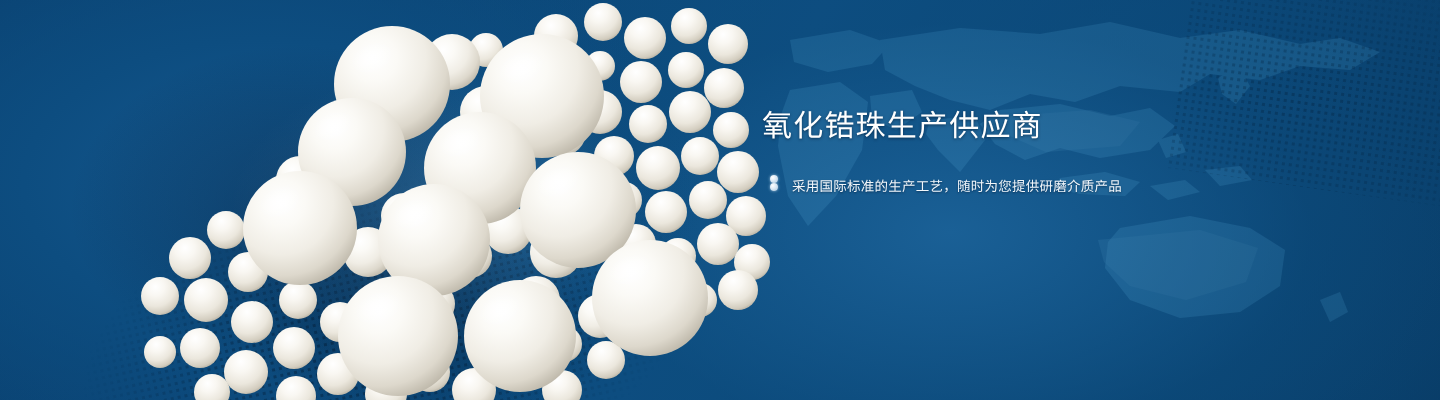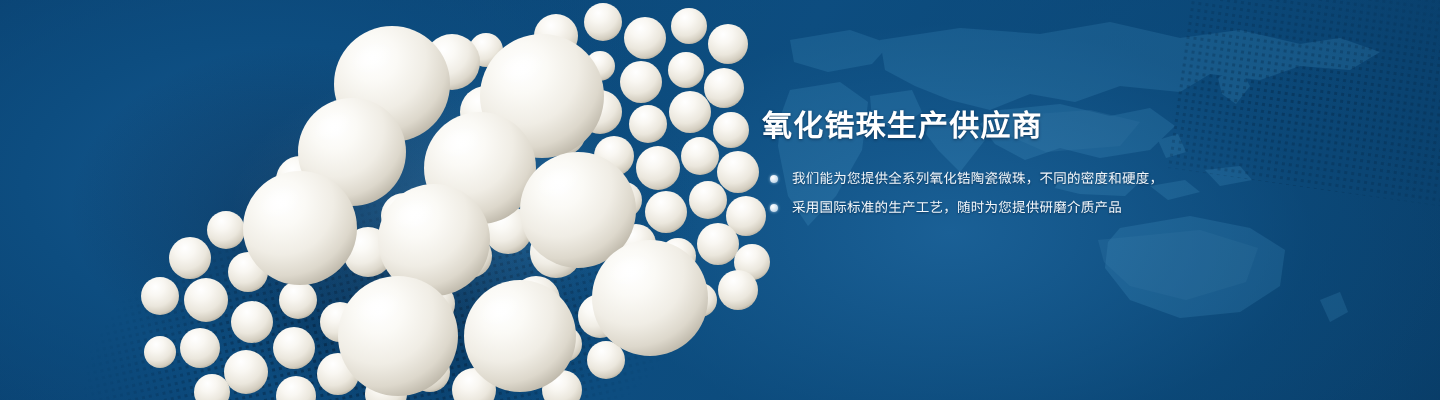--- a/index.html
+++ b/index.html
@@ -75,21 +75,21 @@
     width:620px; height:400px;
   }
 
   .headline {
     position:absolute;
     left:0; top:108px;
     font-size:30px;
     line-height:1.18;
     letter-spacing:1.2px;
     color:#ffffff;
-    font-weight:700;
+    font-weight:400;
     text-shadow:0 1px 3px rgba(0,18,40,.55);
     white-space:nowrap;
   }
 
   .bullets {
     position:absolute;
     left:2px; top:168px;
     width:470px;
     list-style:none;
   }
@@ -302,21 +302,20 @@
   </div>
 
   <div class="copy">
 
     <h1 class="headline">氧化锆珠生产供应商</h1>
 
     <ul class="bullets">
 
       <li class="bullet">
         <span class="dot"></span>
-        <span class="txt">我们能为您提供全系列氧化锆陶瓷微珠，不同的密度和硬度，</span>
       </li>
 
 
       <li class="bullet">
         <span class="dot"></span>
         <span class="txt">采用国际标准的生产工艺，随时为您提供研磨介质产品</span>
       </li>
 
     </ul>
   </div>

